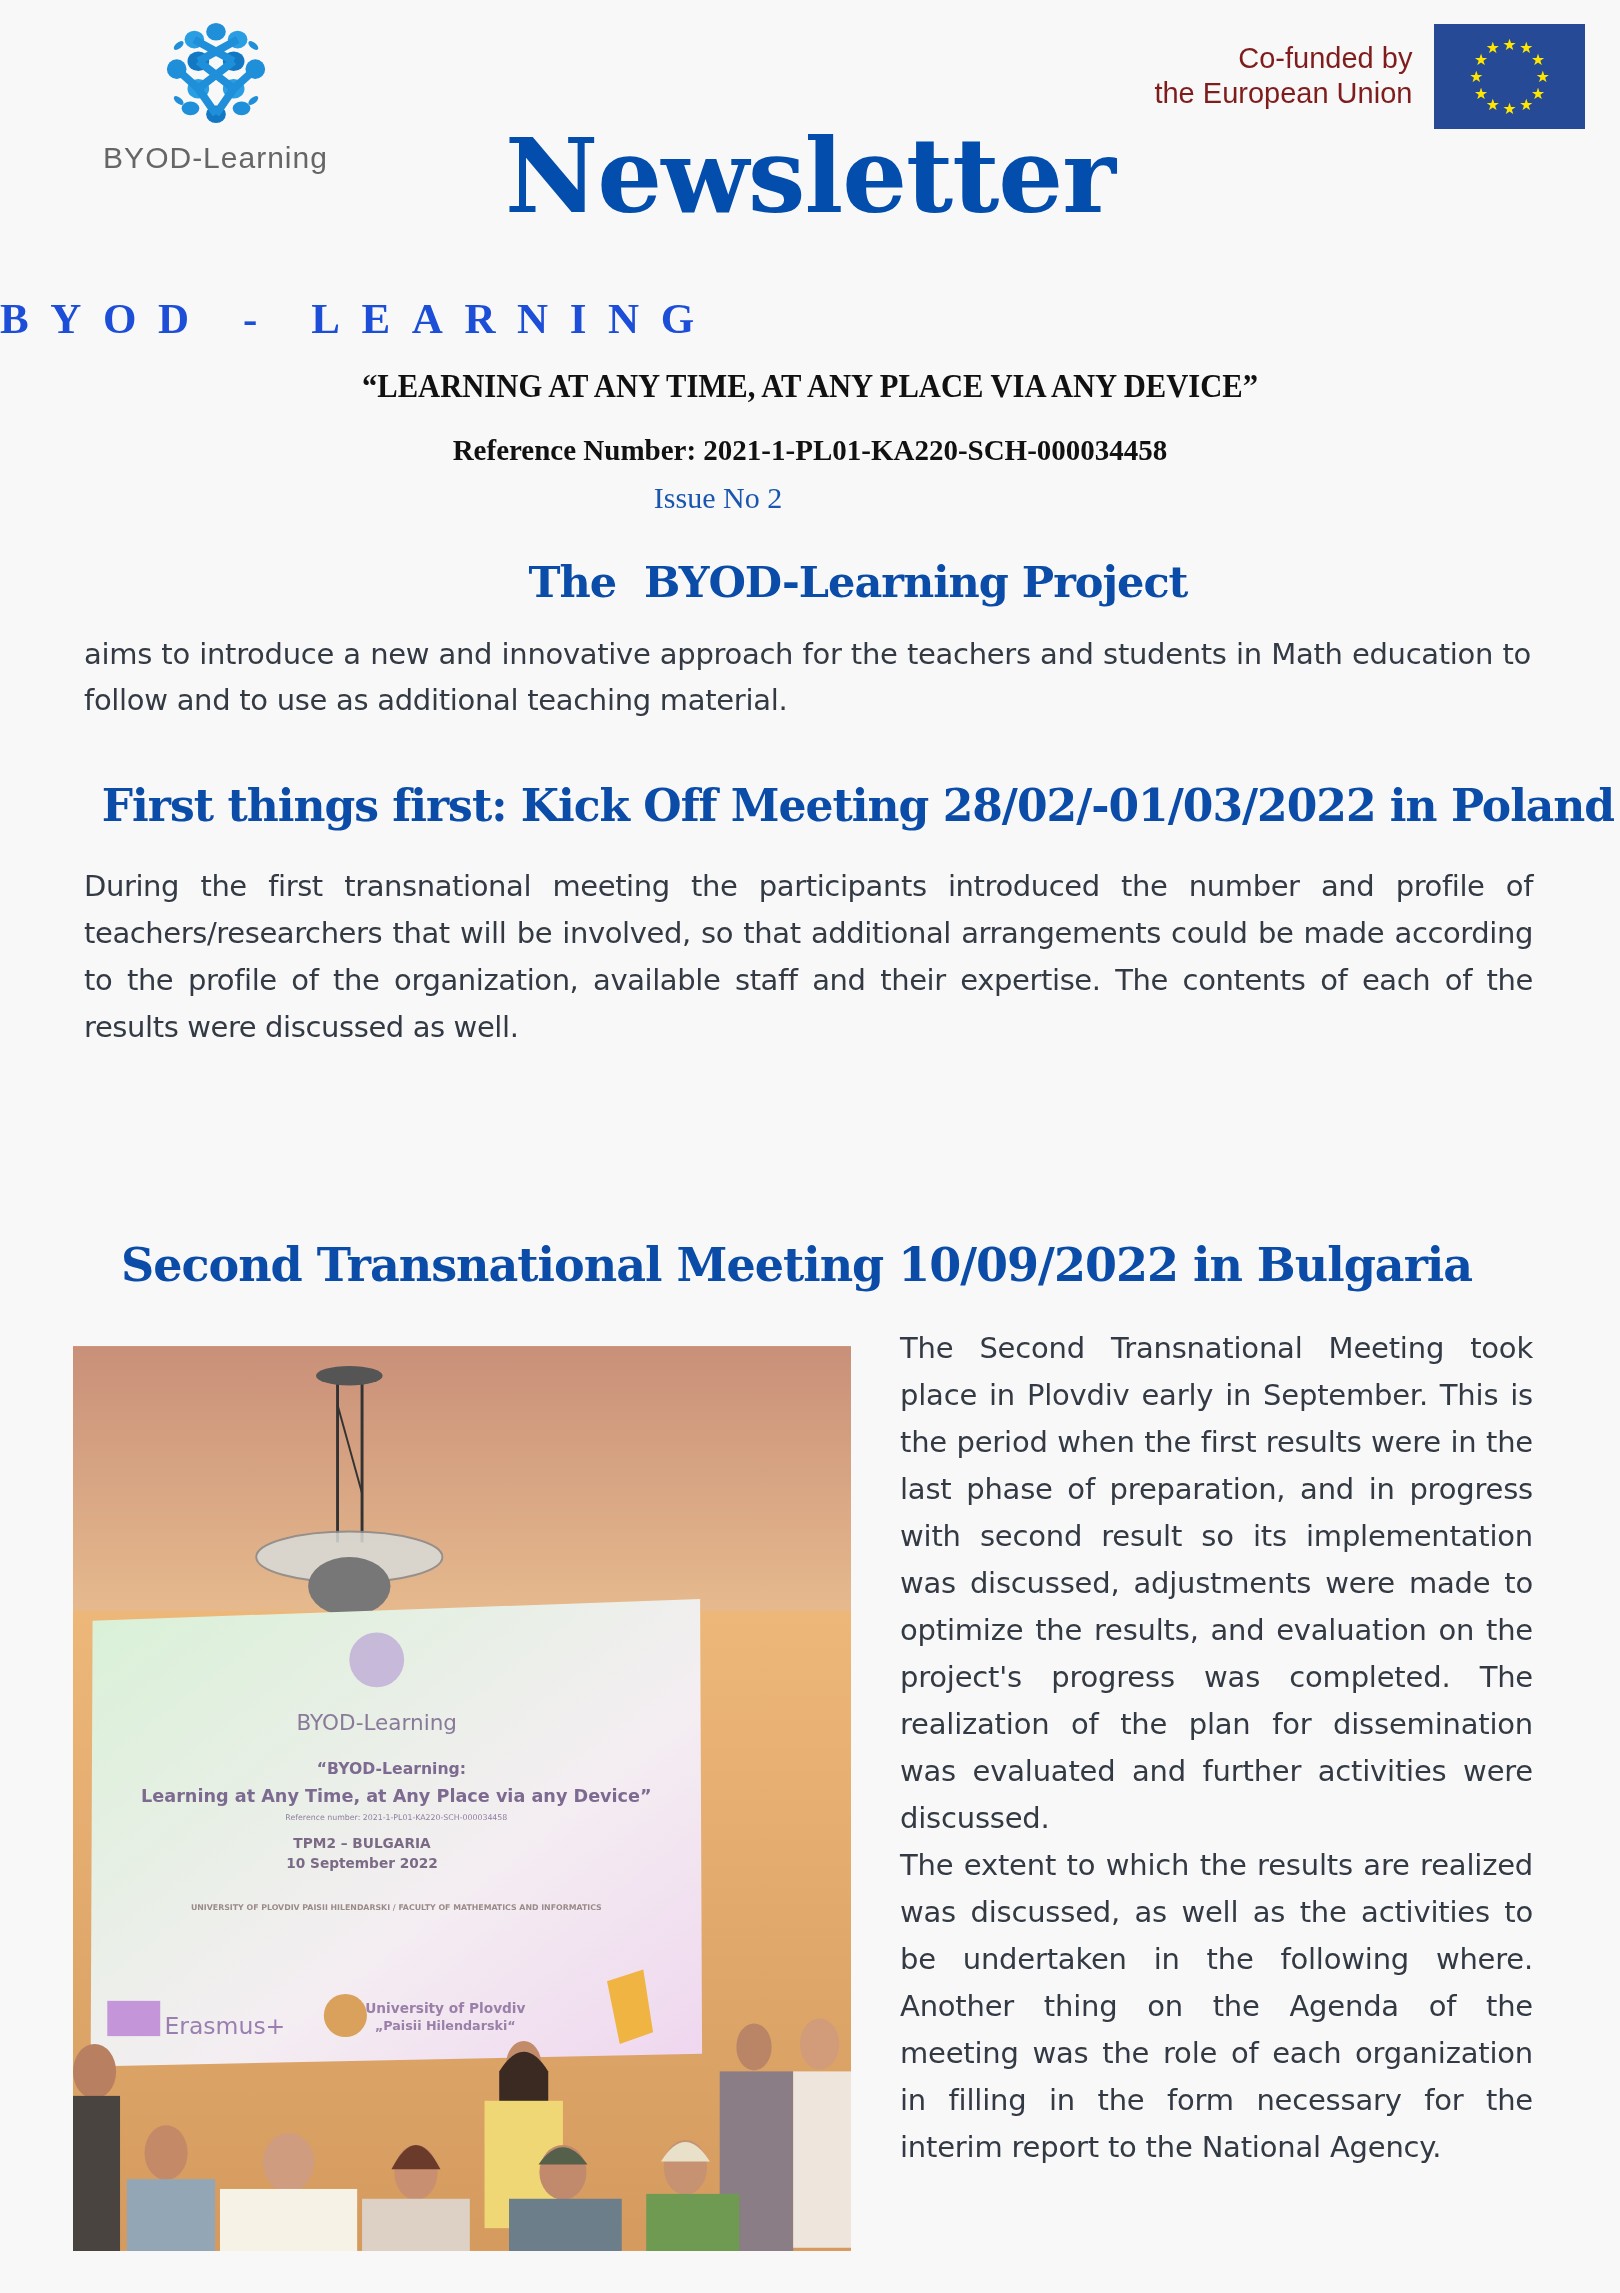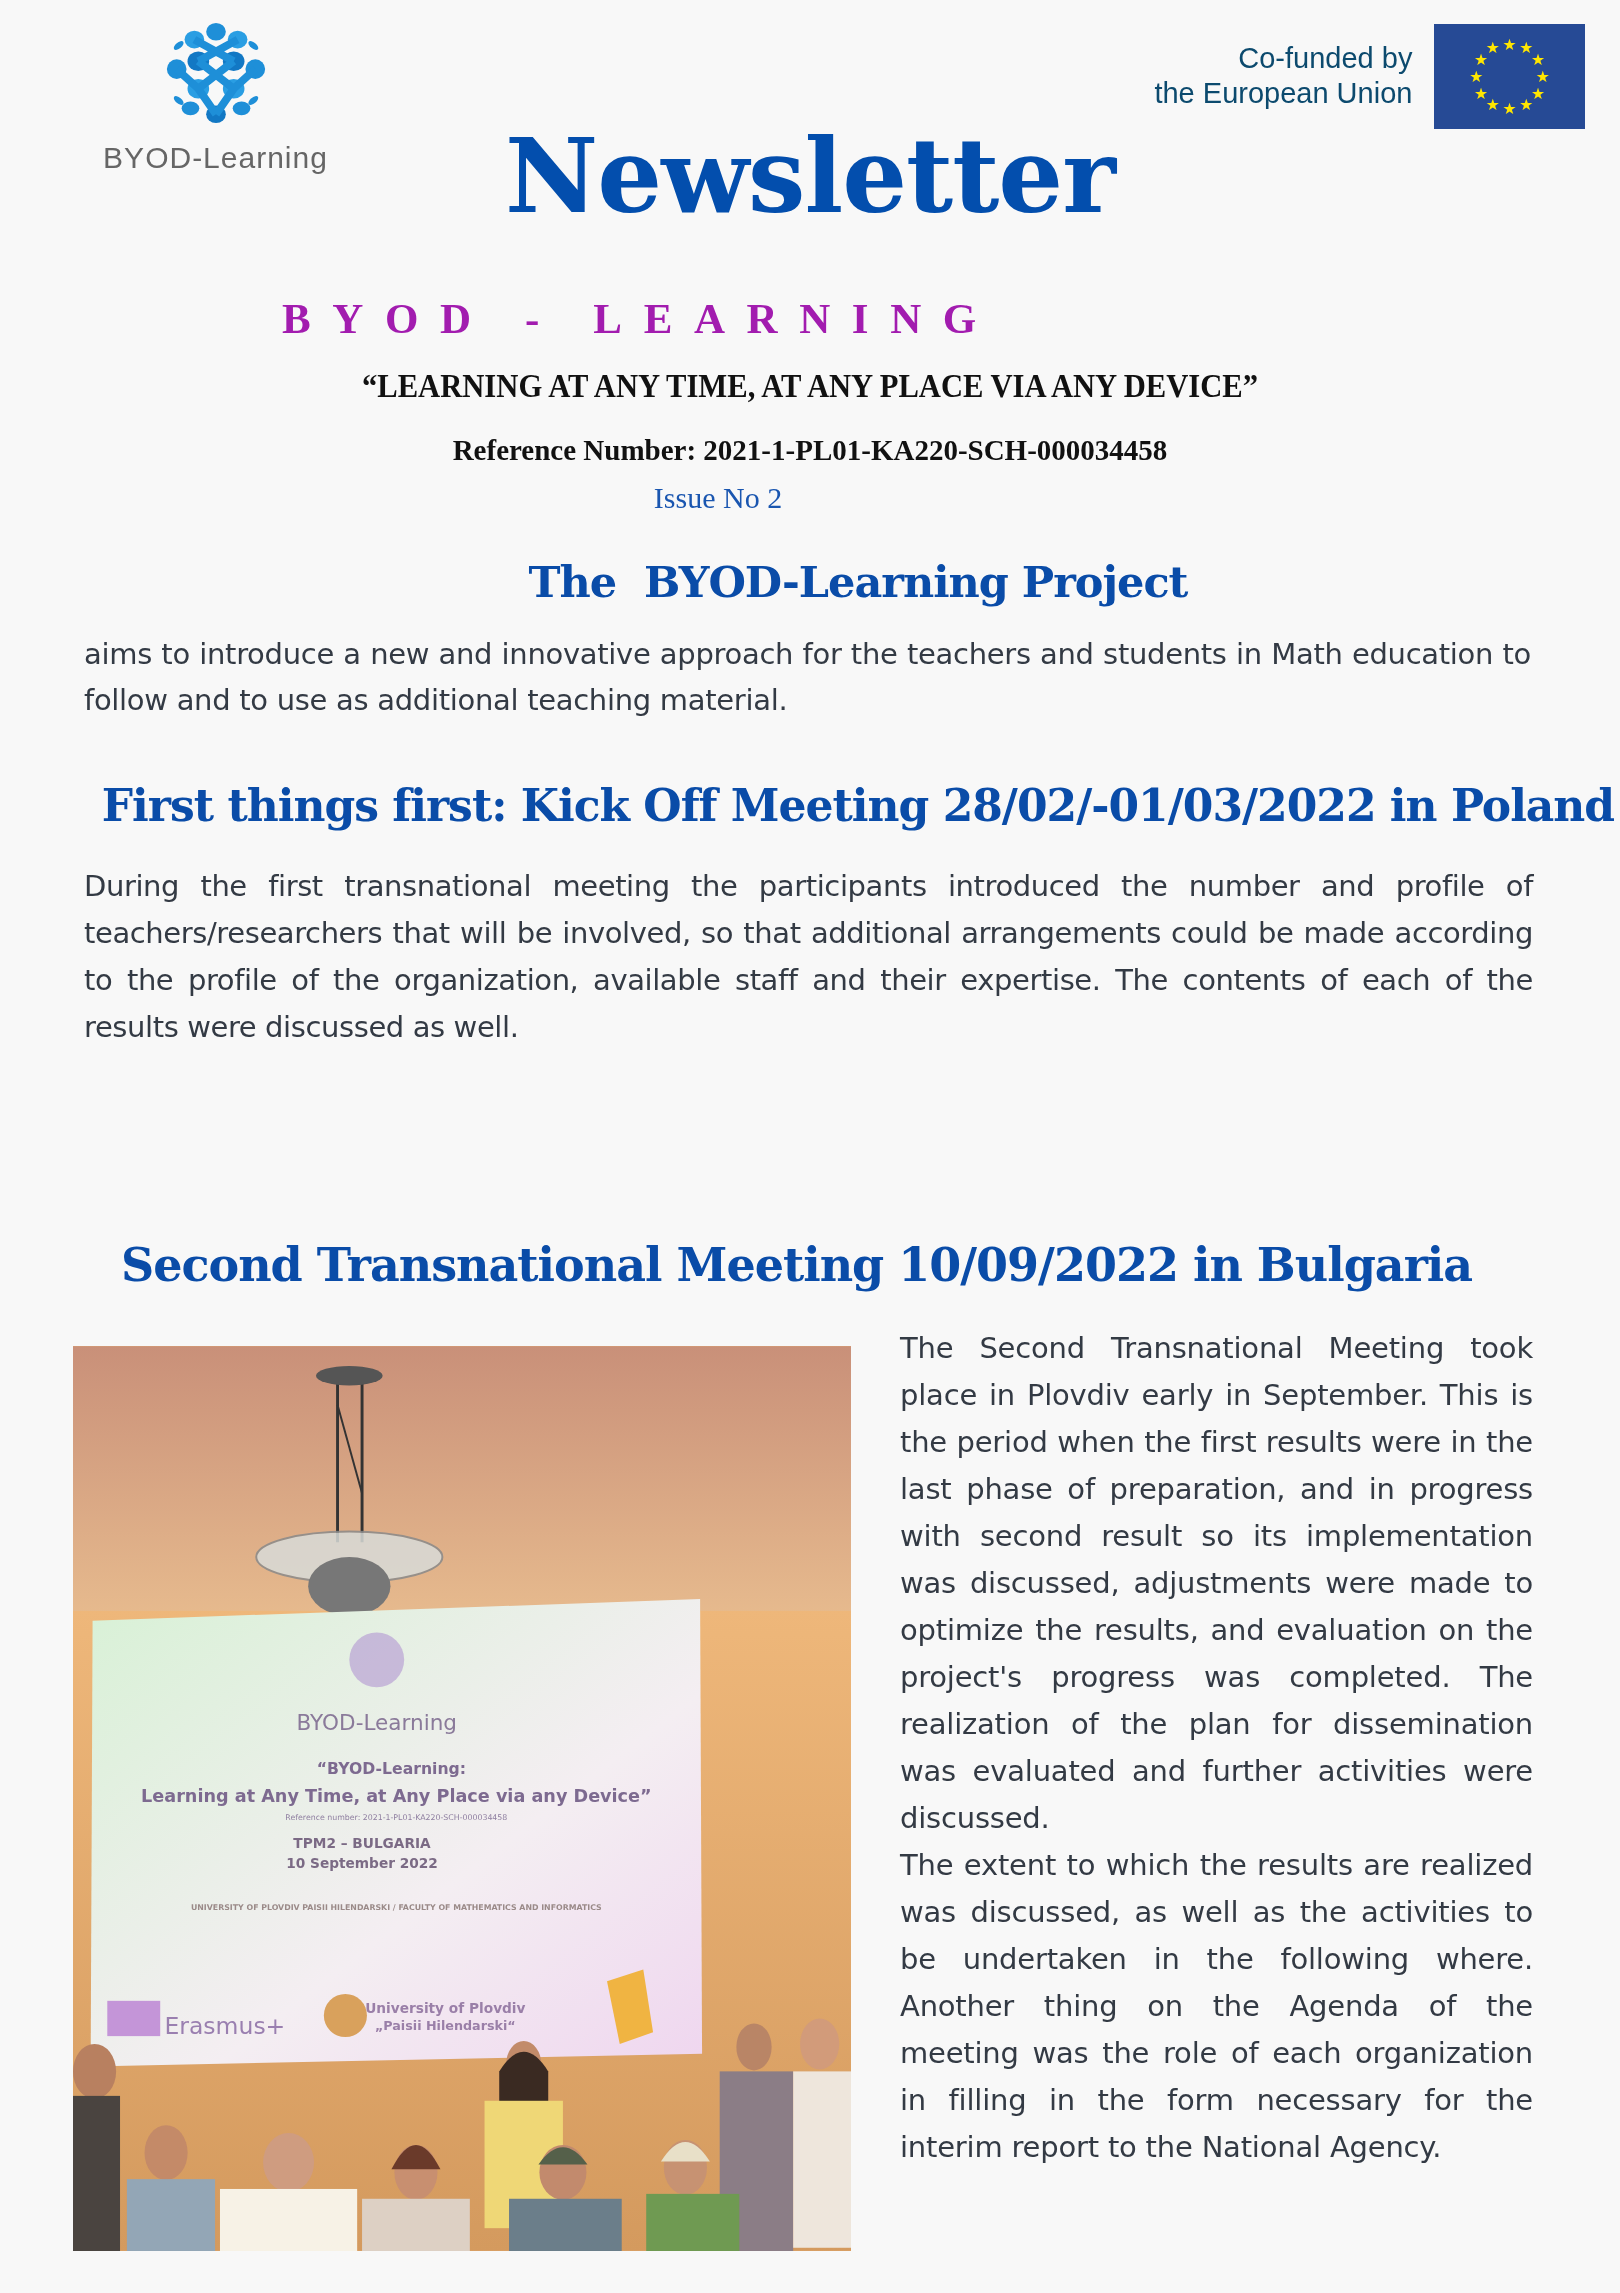--- a/index.html
+++ b/index.html
@@ -7,25 +7,25 @@
     width:1620px; height:2294px; background:#f8f8f8; position:relative; overflow:hidden;
     font-family:"DejaVu Sans", sans-serif; color:#333a44;
   }
   .abs { position:absolute; }
   
   .logo { left:98px; top:17.6px; width:235px; text-align:center; }
   .logo svg { display:block; margin:0 auto; }
   .logo-text { font-family:"Liberation Sans", sans-serif; font-size:30px; color:#666; letter-spacing:1px; margin-top:13.7px; }
   
   .eu { right:35px; top:23.5px; display:flex; align-items:center; }
-  .eu-text { font-family:"Liberation Sans", sans-serif; font-size:29px; color:#0c4a6e; text-align:right; line-height:35px; margin-right:21.6px; }
+  .eu-text { font-family:"Liberation Sans", sans-serif; font-size:29px; color:#7f1d1d; text-align:right; line-height:35px; margin-right:21.6px; }
   .eu-flag { width:151px; height:105px; background:#264a95; position:relative; }
   
   .title { left:0; width:1620px; text-align:center; top:125px; font-family:"DejaVu Serif", serif; font-weight:bold; font-size:102px; color:#034ead; line-height:1; letter-spacing:-1px; }
-  .subtitle { left:0; width:1280px; text-align:center; top:294px; font-family:"Liberation Serif", serif; font-size:43px; color:#a21caf; letter-spacing:21.6px; font-weight:bold; }
+  .subtitle { left:0; width:1280px; text-align:left; top:294px; font-family:"Liberation Serif", serif; font-size:43px; color:#1d4ed8; letter-spacing:21.6px; font-weight:bold; }
   .motto { left:0; width:1620px; text-align:center; top:367px; font-family:"Liberation Serif", serif; font-weight:bold; font-size:34px; color:#111; transform:scaleX(0.9); }
   .ref { left:0; width:1620px; text-align:center; top:434px; font-family:"Liberation Serif", serif; font-weight:bold; font-size:29px; color:#111; }
   .issue { left:0; width:1436px; text-align:center; top:481px; font-family:"Liberation Serif", serif; font-size:30px; color:#1a56b0; }
   .h2 { font-family:"DejaVu Serif", serif; font-weight:bold; color:#0a4ca8; letter-spacing:-1px;padding-left:48px; }
   .h-project { left:0; width:1620px; text-align:center; top:557px; font-size:43px; }
   .body-text { font-family:"DejaVu Sans", sans-serif; color:#333a44; text-align:justify; }
   .p-intro { left:84px; width:1447px; top:631px; font-size:29px; line-height:46px; letter-spacing:-0.3px; }
   .h-kick { left:0; width:1620px; text-align:center; top:780px; font-size:44px; }
   .p-kick { left:84px; width:1449px; top:863px; font-size:29px; line-height:47px; letter-spacing:-0.4px; }
   .h-second { left:73px; top:1238px; font-size:46px; }

